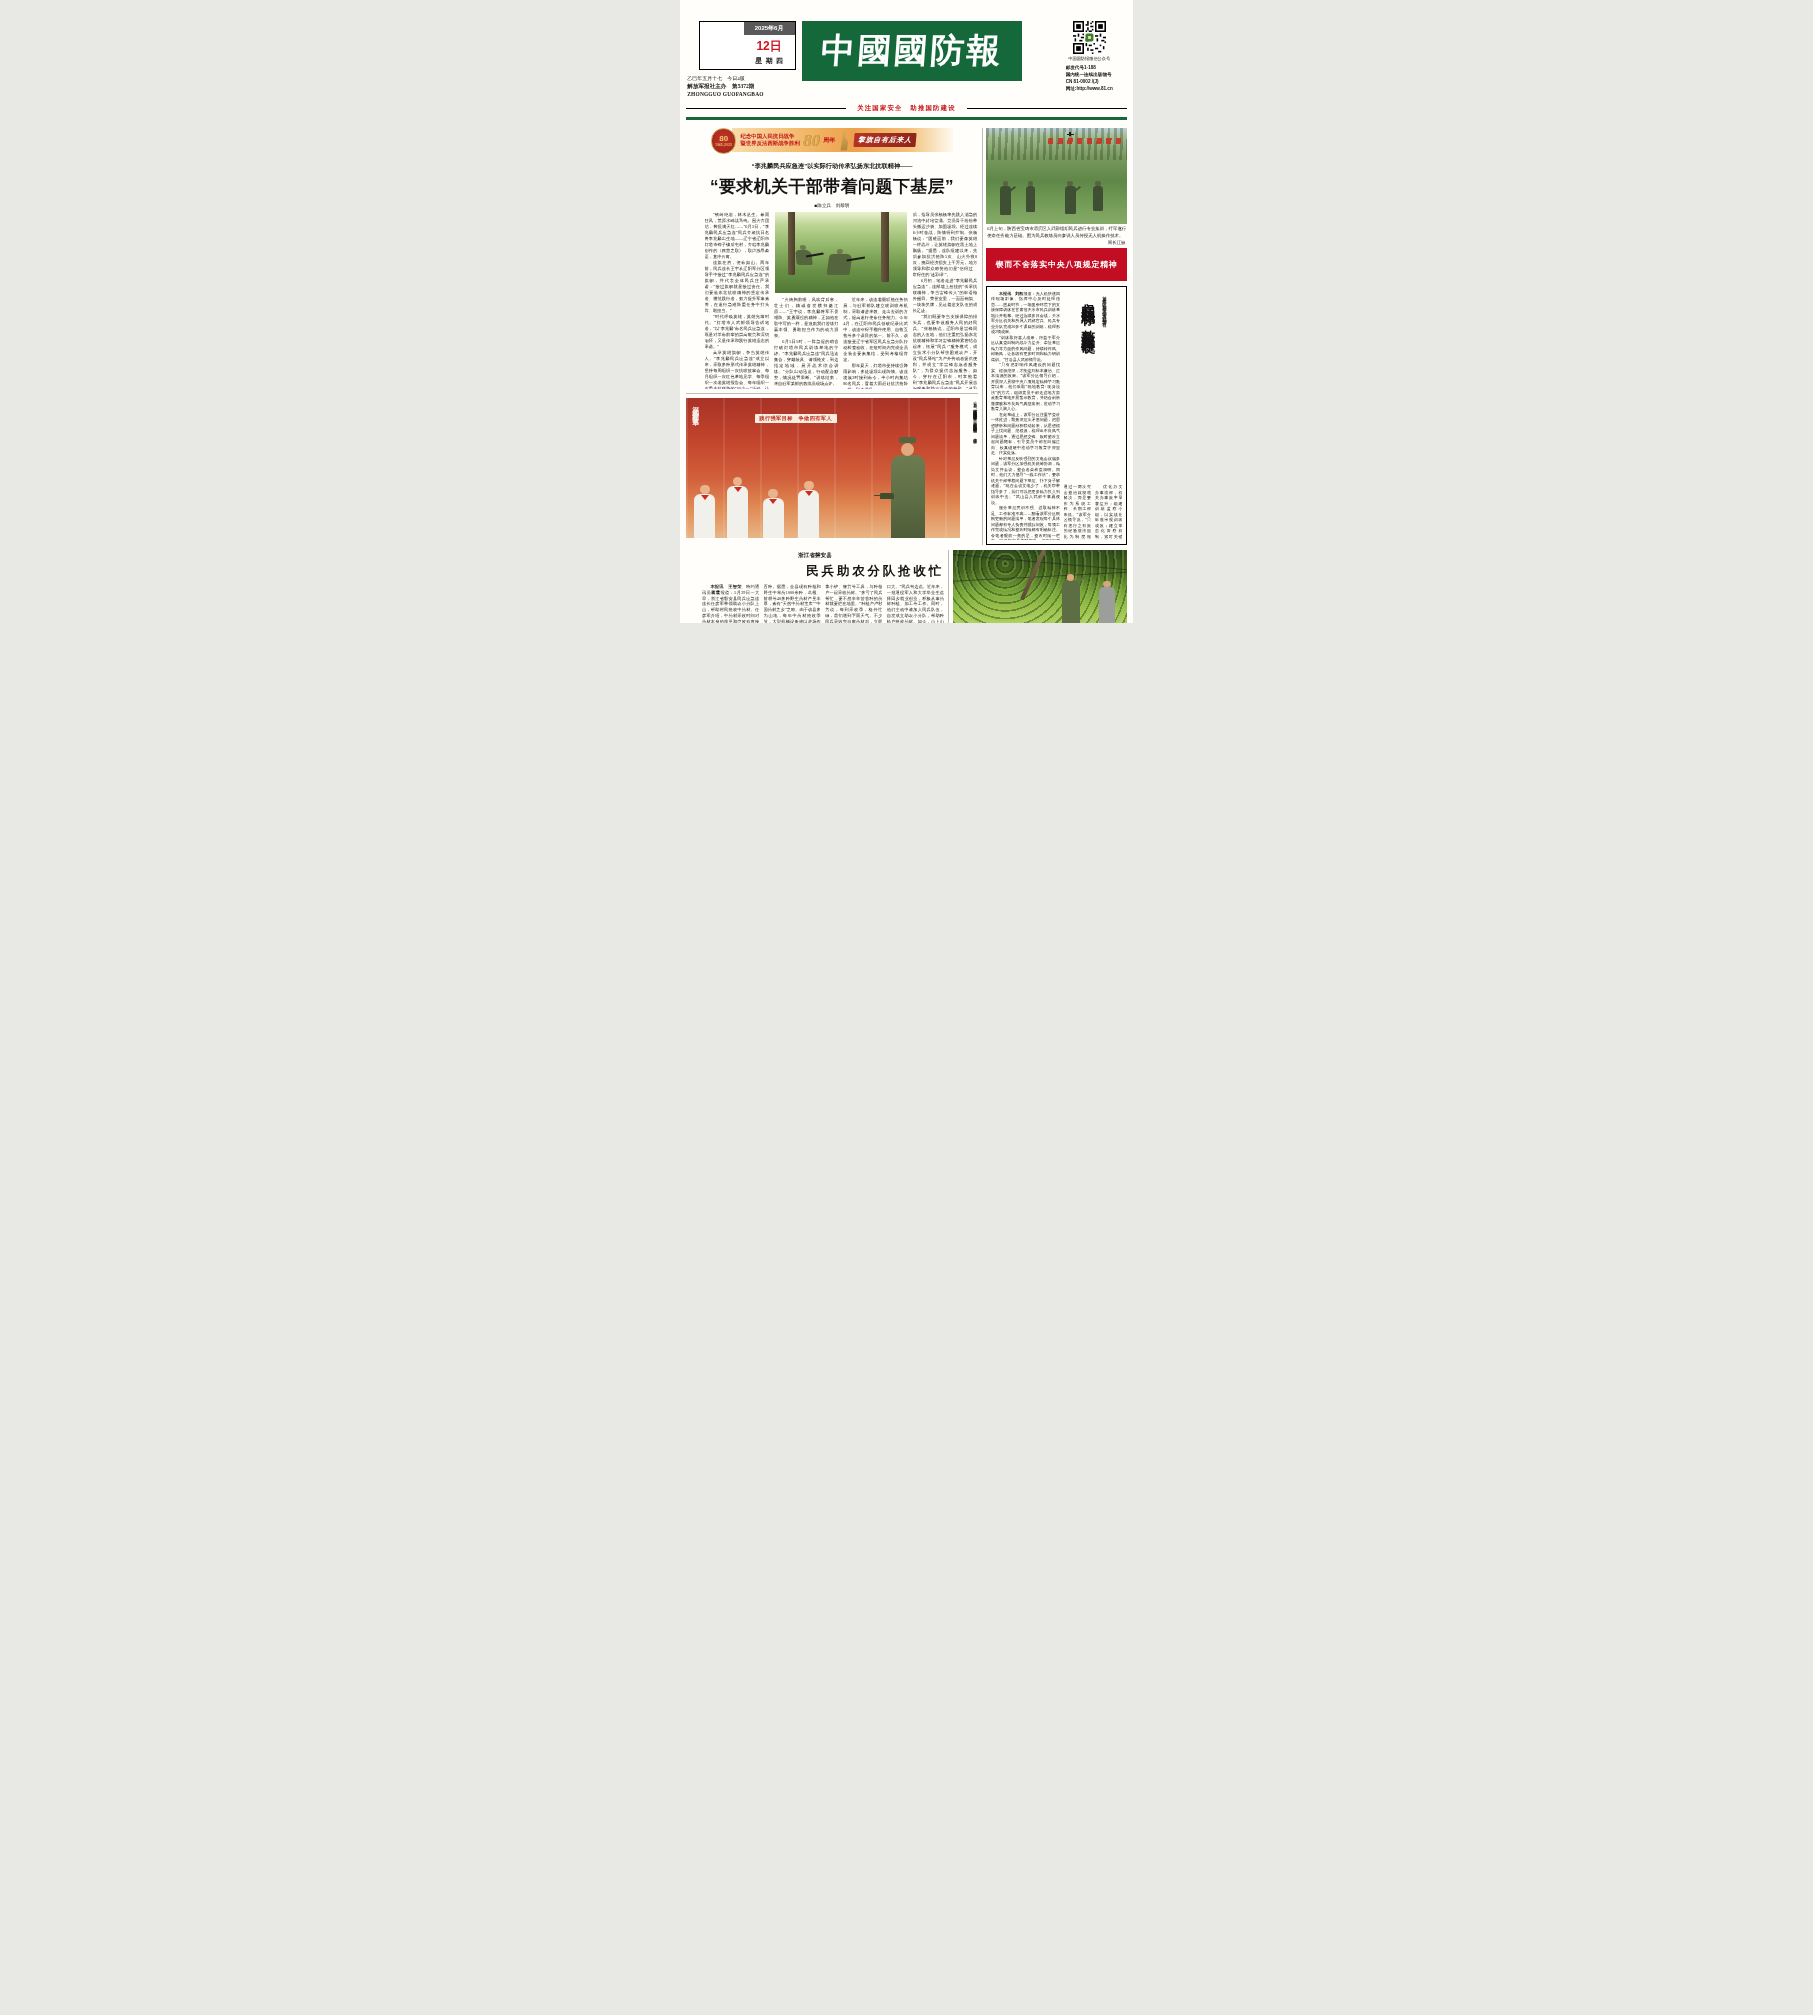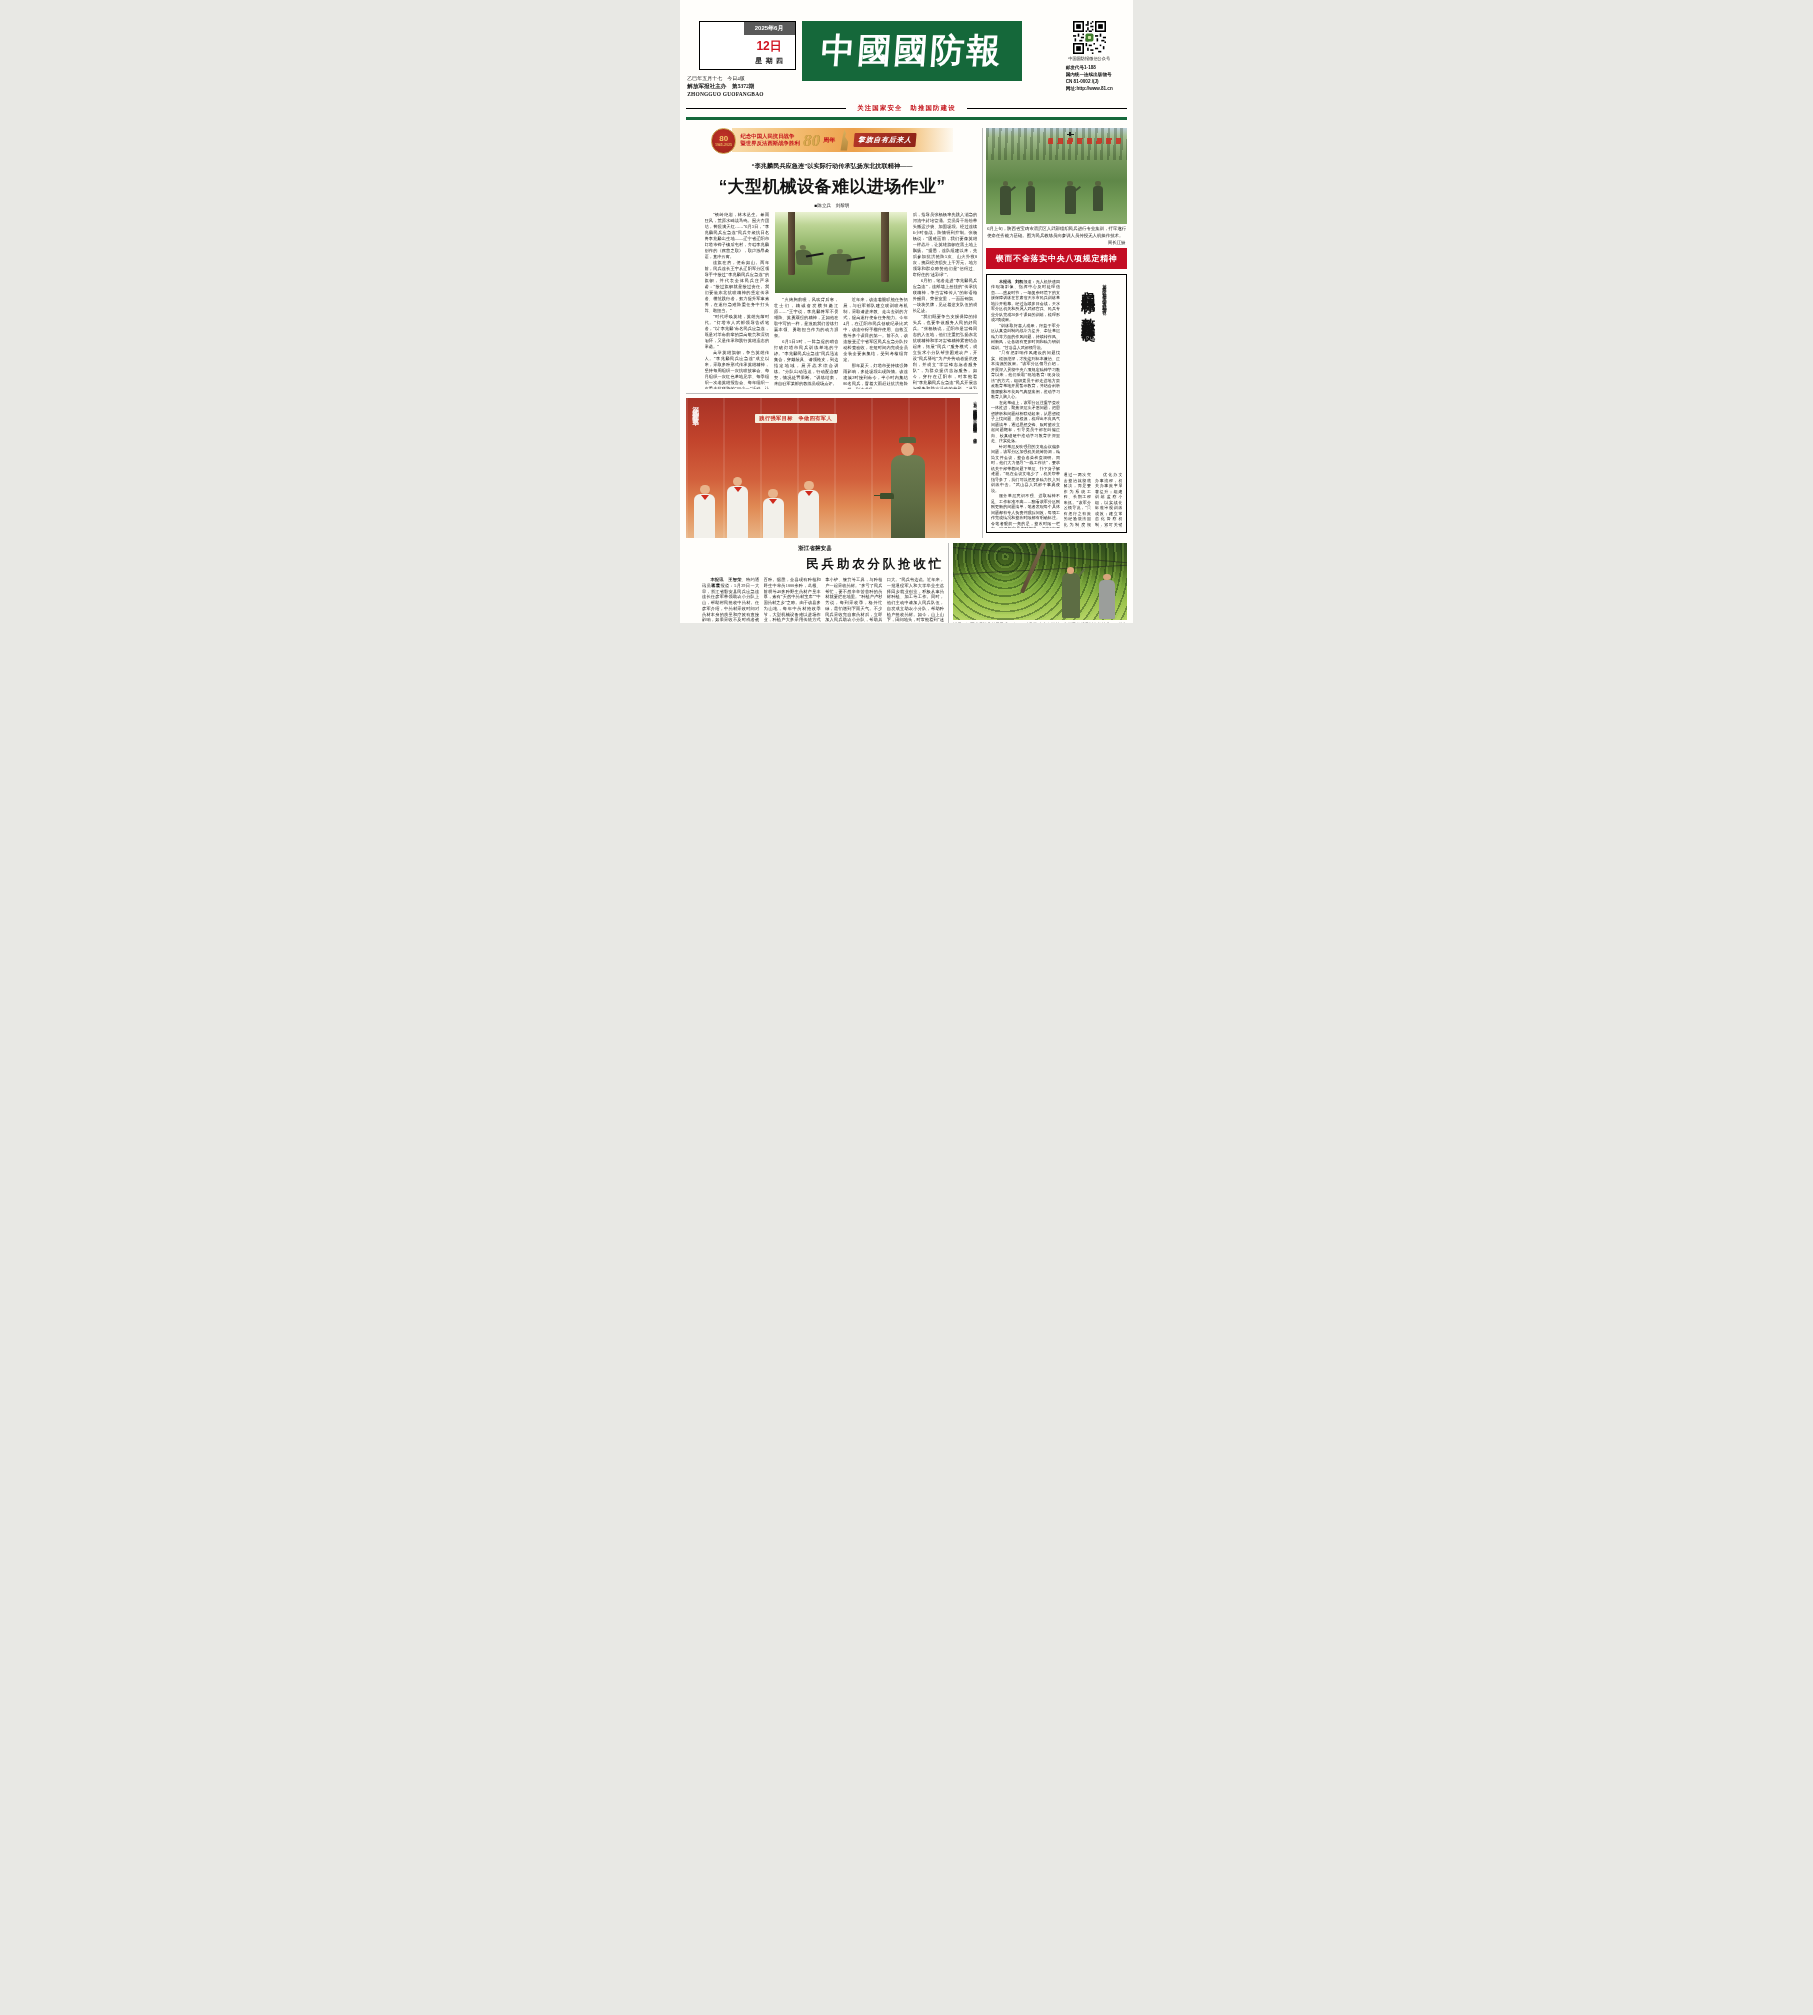--- a/index.html
+++ b/index.html
@@ -90,21 +90,21 @@
   .red-slogan{position:absolute;top:10.5px;right:6.4px;width:73px;height:6px;transform:skewX(-6deg);border-radius:0.8px;
     background:repeating-linear-gradient(90deg,rgba(205,45,32,.85) 0 5.2px,transparent 5.2px 9.7px);}
   .drone-icon{position:absolute;top:6px;left:57%;width:7.3px;height:1.2px;background:#1d1d1d;}
   .drone-icon::before{content:'';position:absolute;left:2.8px;top:-2px;width:1.2px;height:4.8px;background:#1d1d1d;}
   .tr-sol{position:absolute;background:#3f4f33;border-radius:3.6px 3.6px 1.2px 1.2px;}
   .tr-sol::before{content:'';position:absolute;top:-5.2px;left:20%;width:5.6px;height:4.8px;background:#57633f;border-radius:50% 50% 40% 40%;}
   .tr-sol.point::after{content:'';position:absolute;top:2px;right:-5.2px;width:6.9px;height:1.6px;background:#3f4f33;transform:rotate(-38deg);}
   .tr-caption{font-size:4.4px;line-height:6.2px;text-align:justify;padding:2.8px 0.8px 0;}
   .tr-credit{text-align:right;font-size:4.4px;padding:0.8px 1.6px 0;}
   .red-banner{background:#c30d23;color:#fff;font-weight:900;font-size:7.9px;text-align:center;
-    padding:5px 0;letter-spacing:0.8px;margin-top:3.6px;}
+    padding:11px 0;letter-spacing:0.8px;margin-top:3.6px;}
   .right-box{border:1px solid #000;margin-top:4.4px;height:259px;padding:4px 3.6px;display:flex;gap:3.6px;box-sizing:border-box;}
   .rb-col1{width:69px;flex:none;font-size:4px;line-height:5.5px;text-align:justify;overflow:hidden;}
   .rb-right{flex:1;display:flex;flex-direction:column;min-width:0;}
   .rb-top{display:flex;justify-content:center;gap:4px;height:190px;}
   .v-headline{writing-mode:vertical-rl;font-size:14px;font-weight:900;letter-spacing:2px;line-height:17.7px;}
   .v-kicker{writing-mode:vertical-rl;font-size:4.4px;letter-spacing:1px;line-height:6px;padding-top:1.6px;}
   .rb-bottom{display:flex;gap:4px;flex:1;margin-top:3.6px;overflow:hidden;}
   .rb-bcol{flex:1;font-size:4px;line-height:5.5px;text-align:justify;overflow:hidden;min-width:0;}
   
   .bottom-band{display:flex;margin-top:5.2px;padding:0 6px;gap:4.4px;}
@@ -233,21 +233,21 @@
             <span>暨世界反法西斯战争胜利</span>
           </div>
           <div class="bs-80">80</div>
           <div class="bs-zhou sans">周年</div>
           <div class="bs-statue"></div>
           <div class="bs-brush">擎旗自有后来人</div>
         </div>
       </div>
 
       <div class="ma-kicker sans">“李兆麟民兵应急连”以实际行动传承弘扬东北抗联精神——</div>
-      <h1 class="ma-headline sans" style="margin-bottom:0;">“大型机械设备难以进场作业”</h1>
+      <h1 class="ma-headline sans" style="margin-bottom:0;">“要求机关干部带着问题下基层”</h1>
       <div class="ma-byline">■陈立兵　刘黎明</div>
 
       <div class="ma-body">
         <div class="photo-main">
           <div class="trunk" style="left:10%;"></div>
           <div class="trunk" style="left:80%;height:88%;width:8.9px;"></div>
           <div class="sol" style="left:40%;bottom:22%;width:23.4px;height:21px;transform:skewX(-8deg);"></div>
           <div class="sol" style="left:16%;bottom:34%;width:16px;height:15.3px;transform:skewX(6deg);"></div>
         </div>
         <div class="ma-col">

